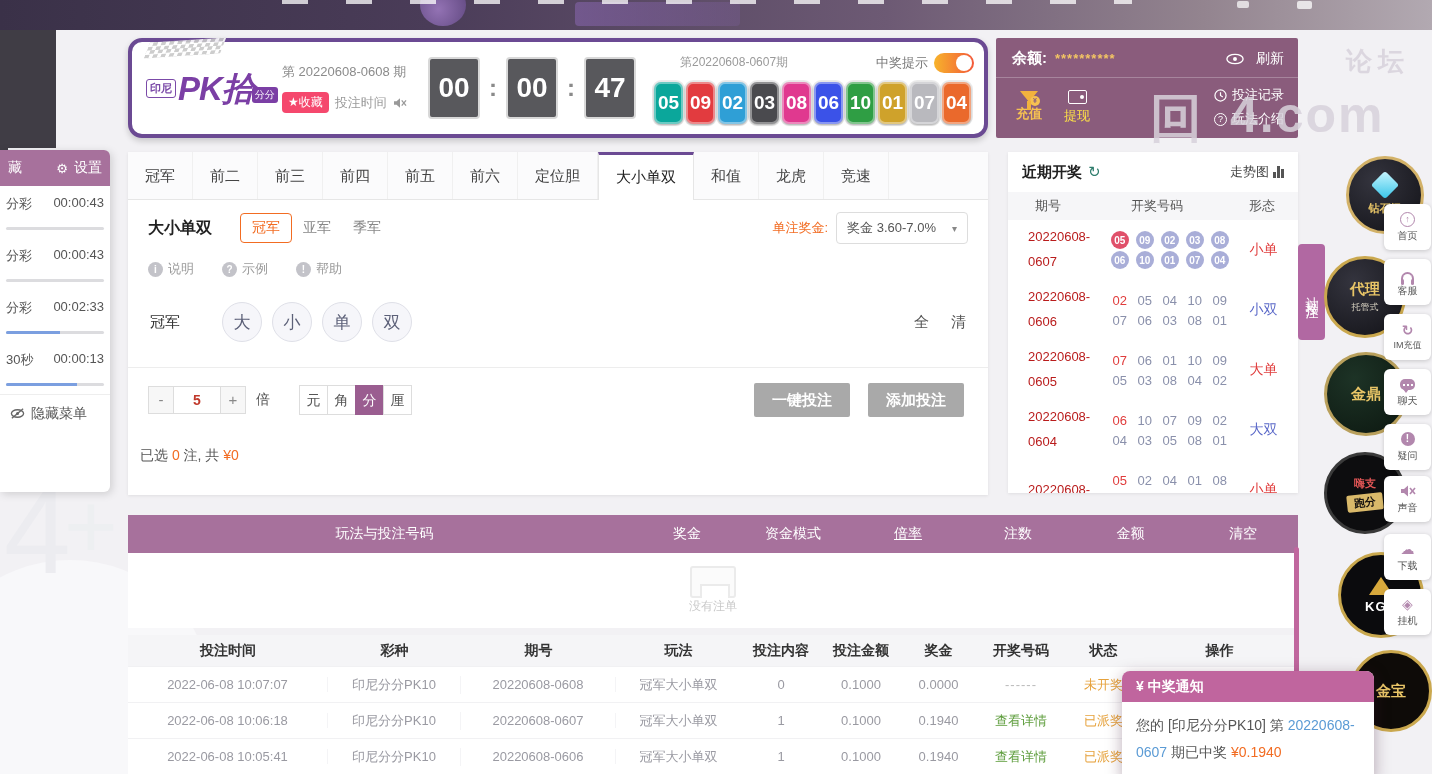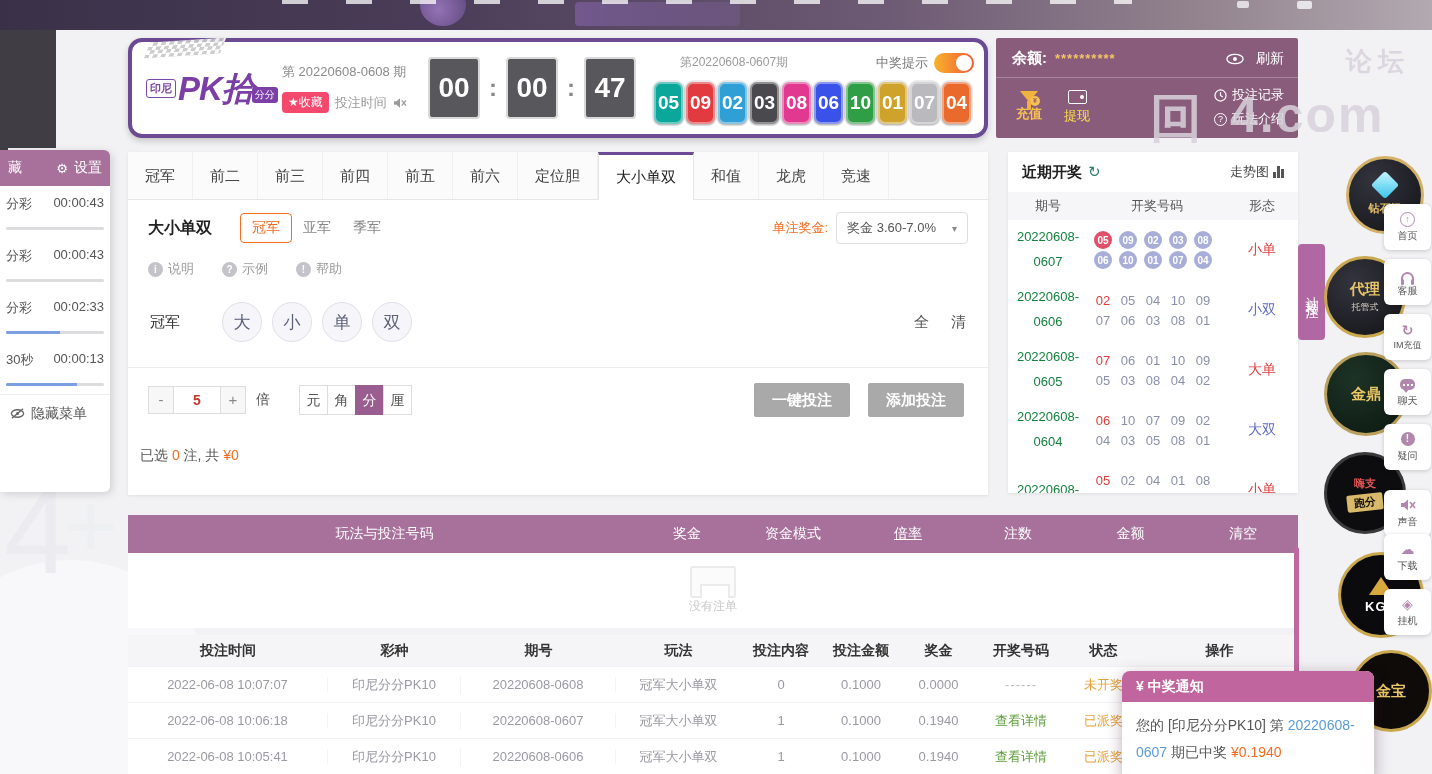--- a/index.html
+++ b/index.html
@@ -138,21 +138,21 @@
   .rec-head { height:40px; display:flex; align-items:center; padding:0 14px; }
   .rec-title { font-weight:bold; font-size:15px; color:#222; }
   .rec-refresh { margin-left:6px; color:#2f7d6d; font-size:15px; cursor:pointer; }
   .rec-trend { margin-left:auto; color:#444; font-size:13px; display:flex; align-items:center; gap:4px; cursor:pointer; }
   .bars { display:inline-flex; align-items:flex-end; gap:1px; height:12px; }
   .bars i { display:block; width:3px; background:#555; }
   .bars i:nth-child(1){height:6px;} .bars i:nth-child(2){height:12px;} .bars i:nth-child(3){height:9px;}
   .rec-cols { height:28px; background:#f6f6f8; display:flex; align-items:center; font-size:13px; color:#555; }
   .rc1 { width:80px; text-align:center; } .rc2 { flex:1; text-align:center; } .rc3 { width:72px; text-align:center; }
   .rrow { height:60px; display:flex; align-items:center; }
-  .rissue { width:80px; text-align:center; color:#15803d; font-size:13px; line-height:1.9; }
+  .rissue { width:80px; color:#b91c1c; font-size:13px; line-height:1.9;margin-left:20px; }
   .rnums { flex:1; padding-left:6px; }
   .rline { display:flex; gap:7px; margin:2px 0; align-items:center; min-height:18px; }
   .rnum { font-size:13px; color:#8a90ab; width:18px; text-align:center; }
   .rnum.first { color:#e03c3c; }
   .rball { width:18px; height:18px; border-radius:50%; background:#a9aed8; color:#fff; font-size:10px; font-weight:bold;
     display:flex; align-items:center; justify-content:center; }
   .rball.first { background:#e0506a; }
   .rshape { width:72px; text-align:center; font-size:14px; }
   .rshape.red { color:#e03c3c; } .rshape.blue { color:#5a68c8; }
 
@@ -711,21 +711,21 @@
         <span class="ric-bubble"></span>
       </span>
     <span class="rail-label">聊天</span>
   </div>
   <div class="rail-card" style="top:424px;">
     <span class="ric">
         <span class="ric-excl">!</span>
       </span>
     <span class="rail-label">疑问</span>
   </div>
-  <div class="rail-card" style="top:490px;">
+  <div class="rail-card" style="top:476px;">
     <span class="ric">
         <svg class="ric-sound" viewBox="0 0 16 14">
           <path d="M1 5h3l4-3.5v11L4 9H1z" fill="#b287ad"></path>
           <line x1="10" y1="4" x2="15" y2="10" stroke="#b287ad" stroke-width="1.6"></line>
           <line x1="15" y1="4" x2="10" y2="10" stroke="#b287ad" stroke-width="1.6"></line>
         </svg>
       </span>
     <span class="rail-label">声音</span>
   </div>
   <div class="rail-card" style="top:534px;">

